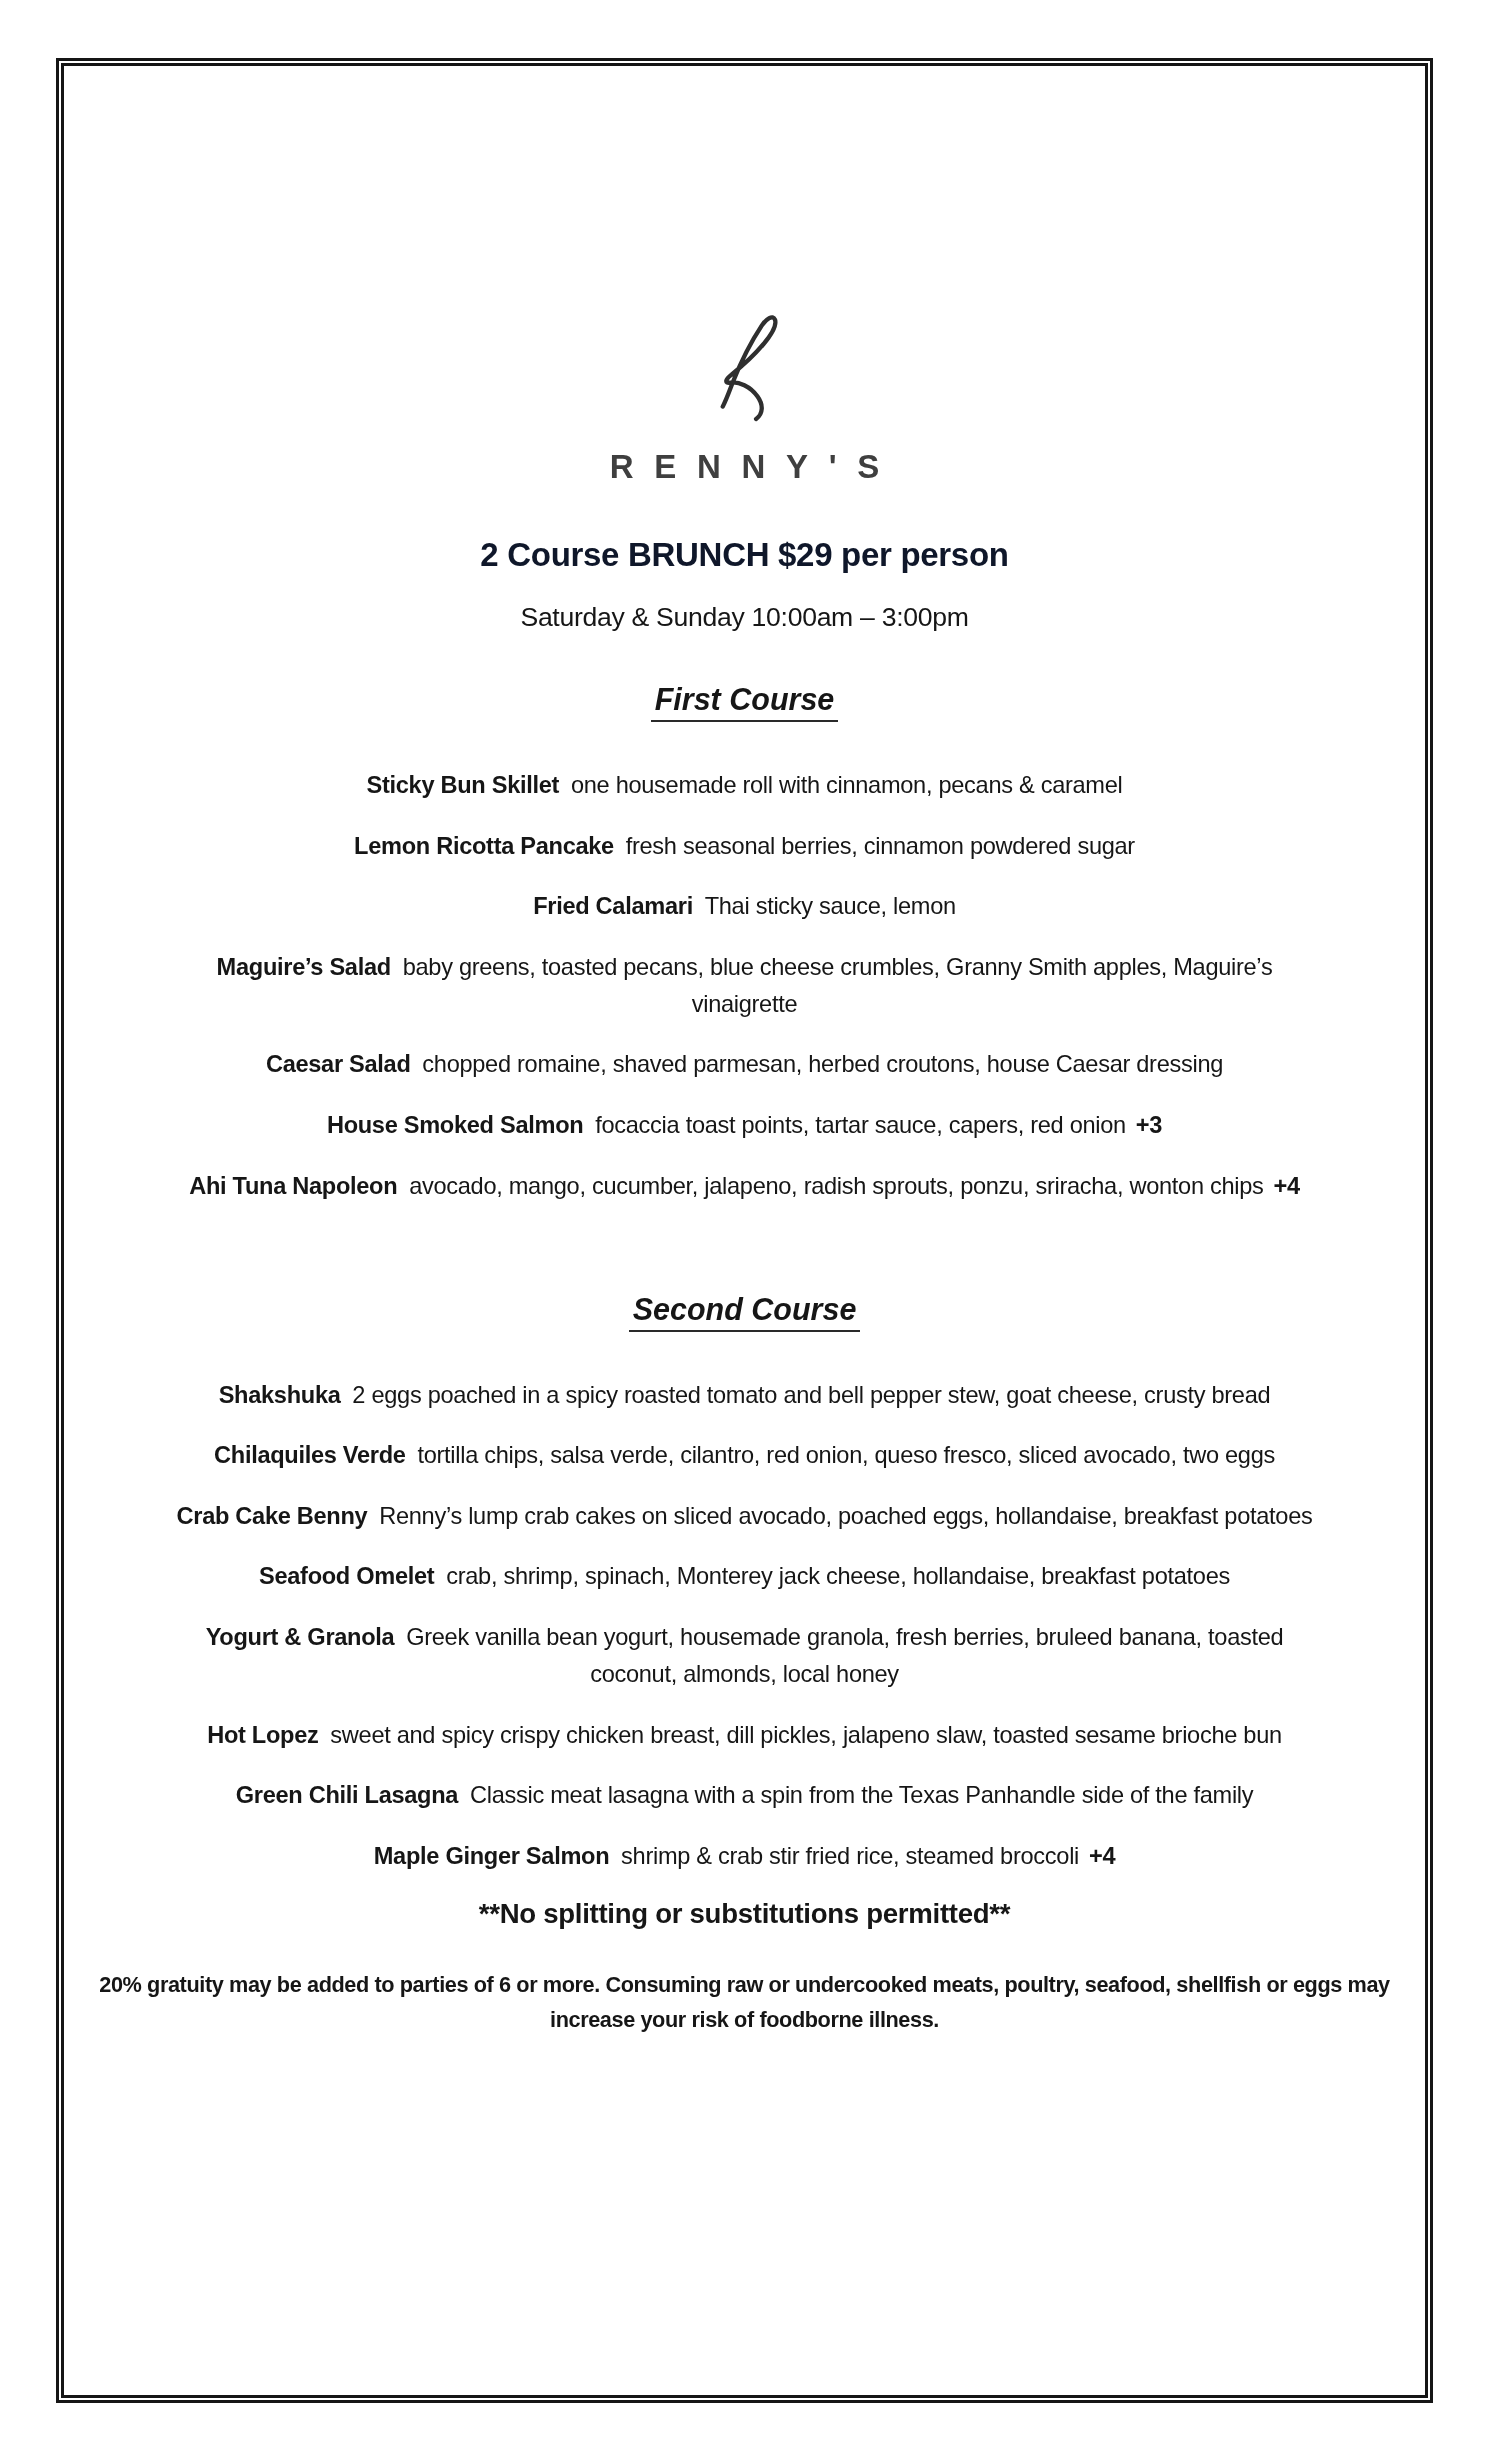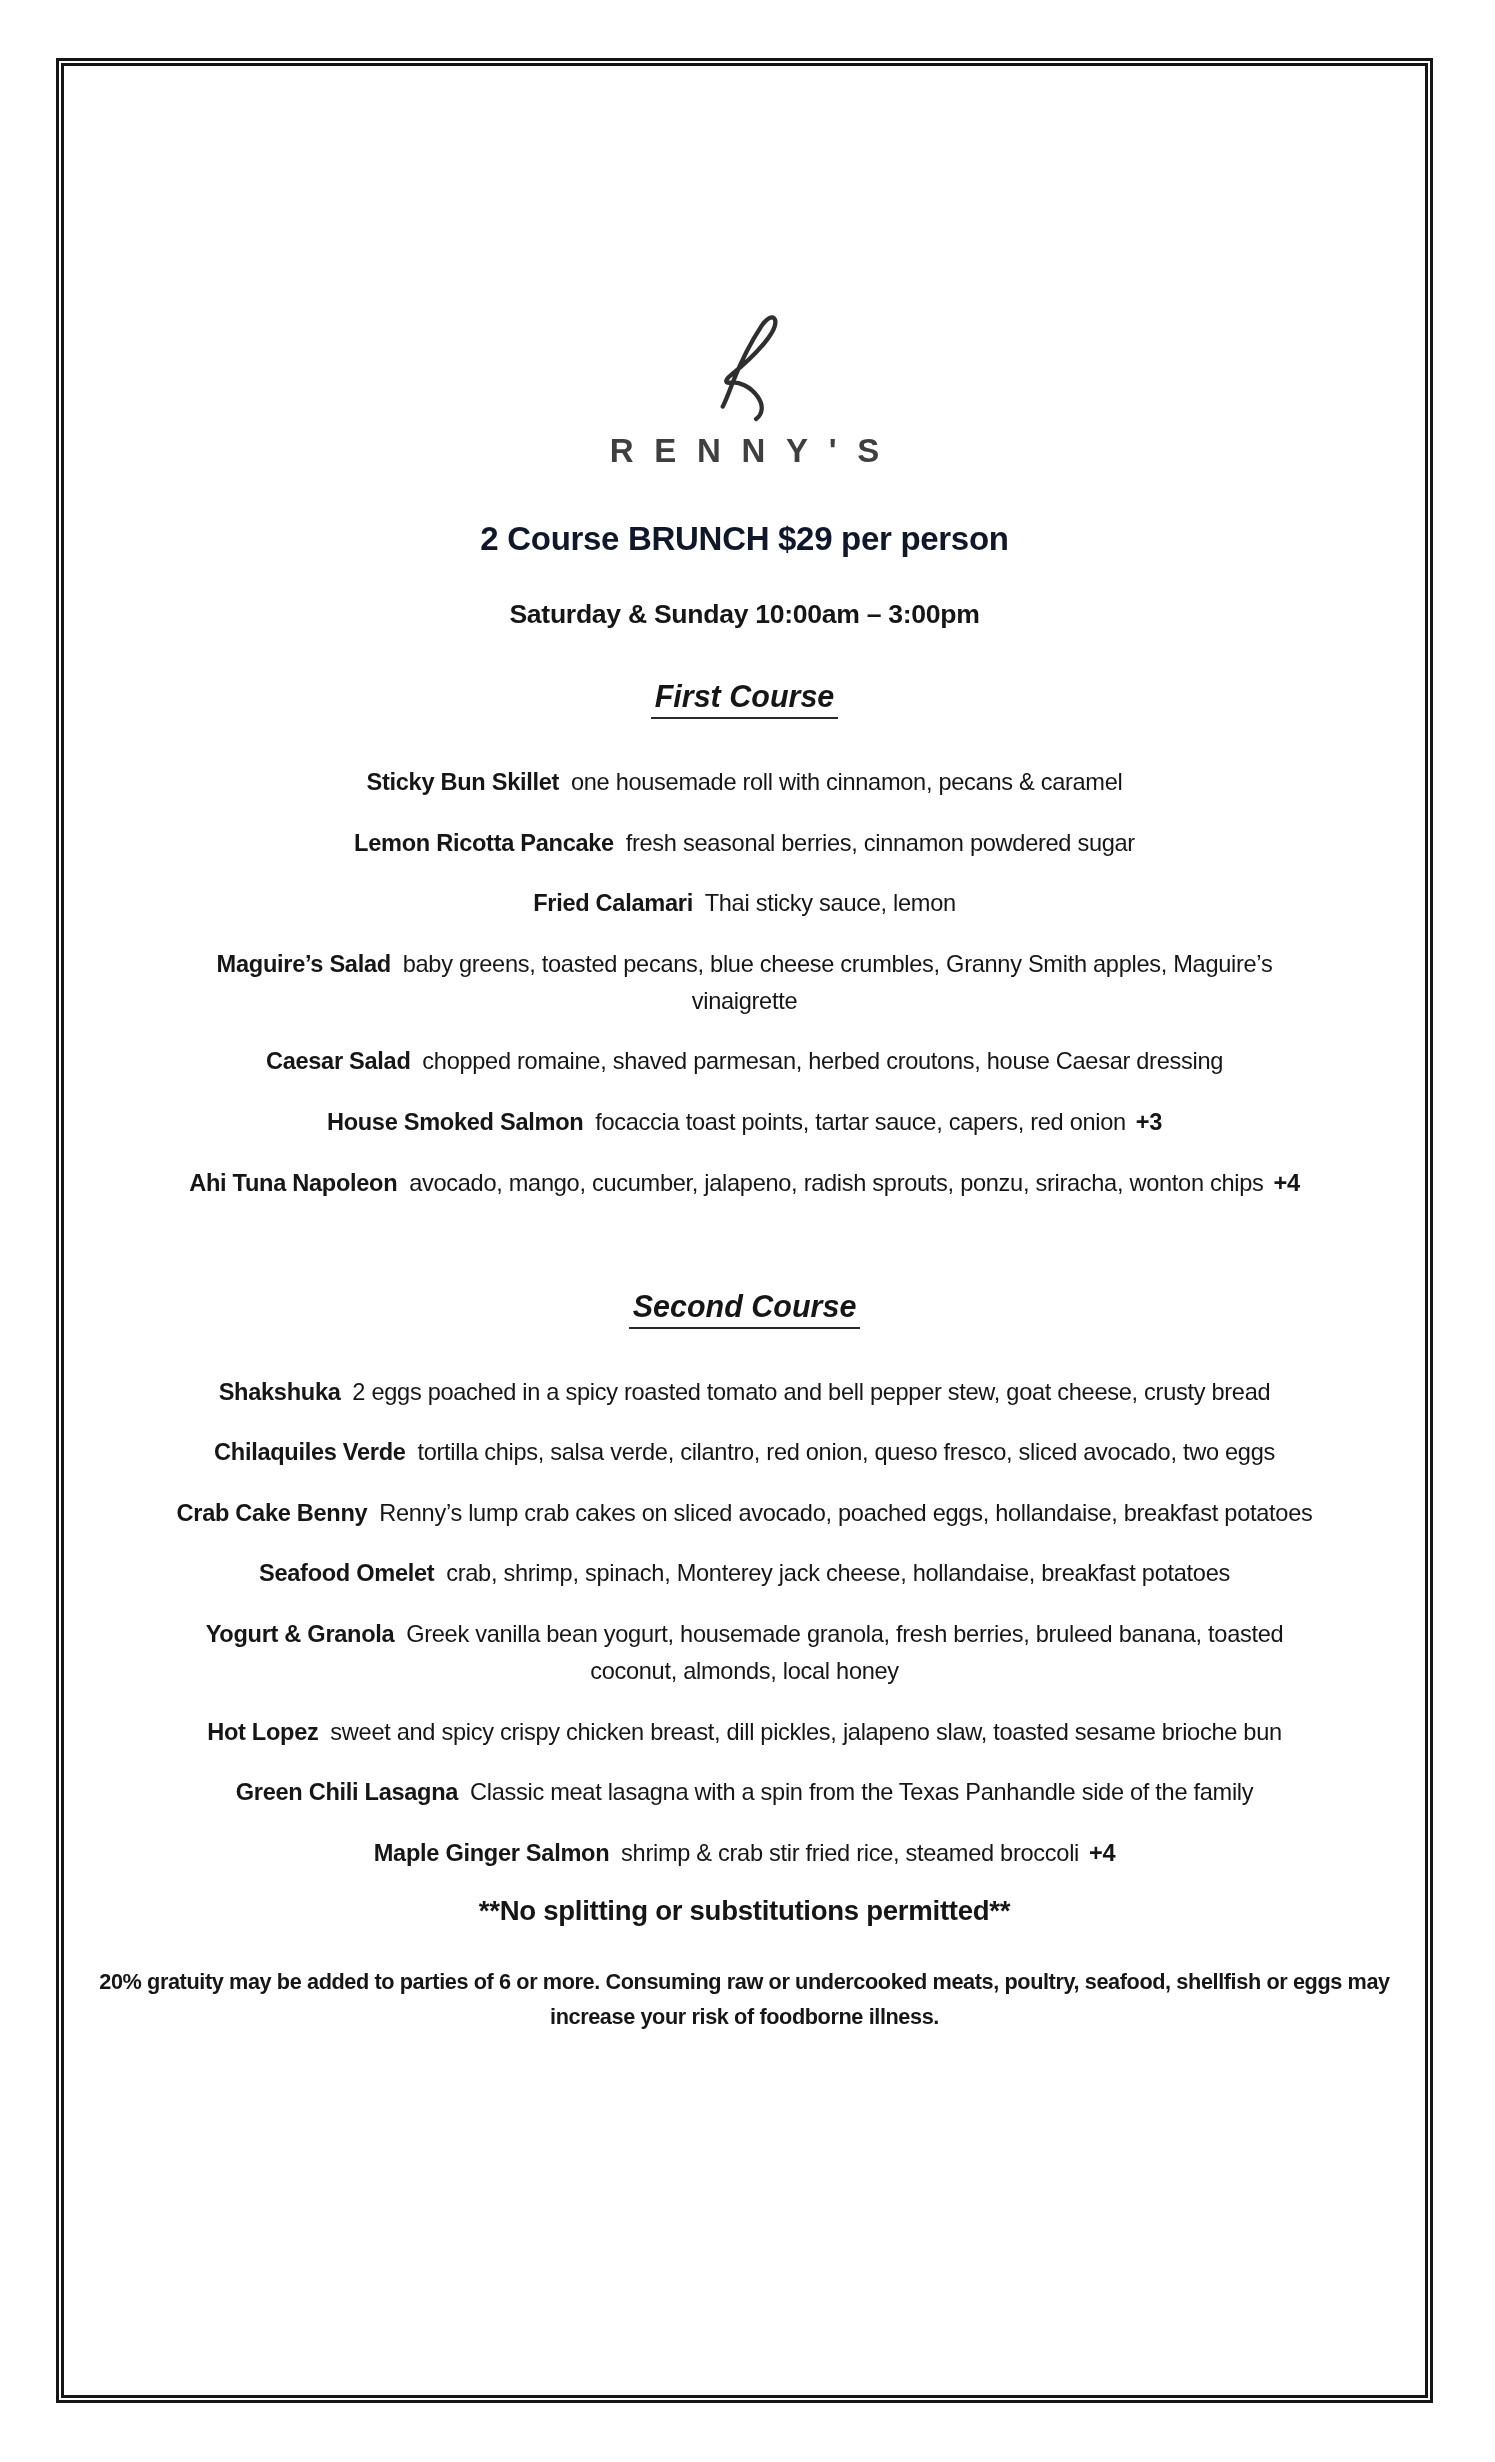--- a/index.html
+++ b/index.html
@@ -25,38 +25,38 @@
     box-sizing: border-box;
     width: 100%;
     height: 100%;
     padding: 242px 9.9px 0 9.9px;
     text-align: center;
     overflow: hidden;
   }
   .logo-wrap { line-height: 0; }
   .logo-wrap svg { display: inline-block; }
   .brand {
-    margin-top: 8px;
+    margin-top: 24px;
     font-size: 33px;
     font-weight: bold;
     letter-spacing: 20.7px;
     padding-left: 20.7px; 
     color: #3f3f3f;
   }
   .title {
     margin-top: 50px;
     font-size: 33px;
     font-weight: bold;
     letter-spacing: -0.3px;
     color: #0f172a;
   }
   .hours {
-    margin-top: 41px;
+    margin-top: 28px;
     font-size: 26.6px;
-    font-weight: bold;
+    font-weight: normal;
     letter-spacing: -0.3px;
   }
   .course-heading {
     margin-top: 49px;
     font-size: 30.5px;
     font-weight: bold;
     font-style: italic;
   }
   .course-heading .underline {
     display: inline-block;

